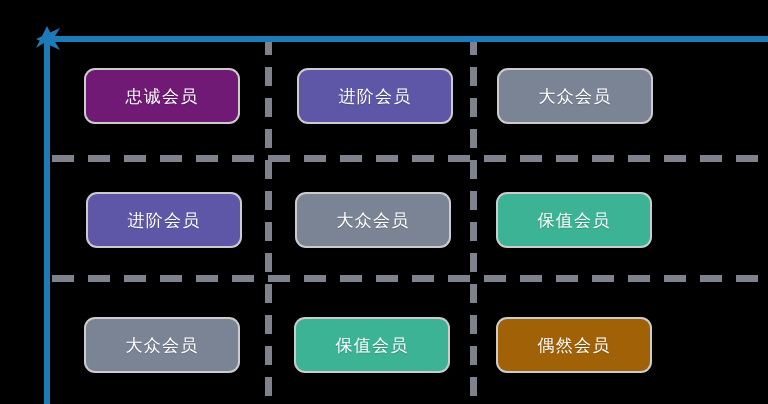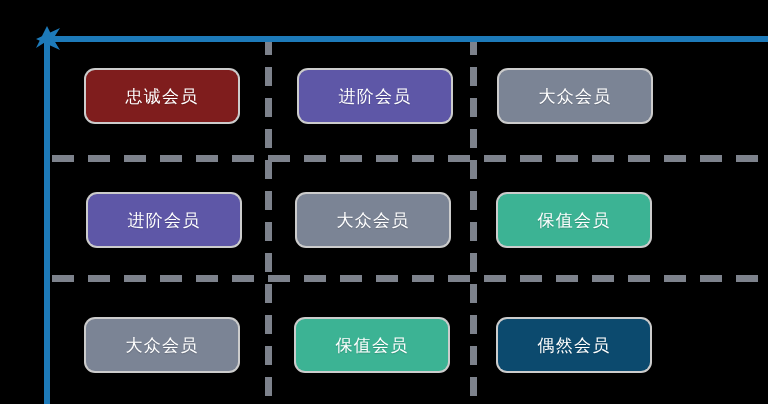--- a/index.html
+++ b/index.html
@@ -119,21 +119,21 @@
 
   <svg class="axis-vertical-arrow" viewBox="0 0 28 26">
     <path d="M14 0 L25 22 L14 15 L3 22 Z" fill="#1d7ab9"></path>
   </svg>
 
   <svg class="axis-horizontal-arrow" viewBox="0 0 28 24">
     <path d="M0 11 L24 0 L17 11 L24 22 Z" fill="#1d7ab9"></path>
   </svg>
 
   <div id="cells-layer">
-      <div class="cell-box" style="left: 86px; top: 70px; background: #7f1d1d;">
+      <div class="cell-box" style="left: 86px; top: 70px; background: #701a75;">
         <span class="cell-label">忠诚会员</span>
       </div>
       <div class="cell-box" style="left: 299px; top: 70px; background: rgb(94, 87, 167);">
         <span class="cell-label">进阶会员</span>
       </div>
       <div class="cell-box" style="left: 499px; top: 70px; background: rgb(123, 132, 149);">
         <span class="cell-label">大众会员</span>
       </div>
       <div class="cell-box" style="left: 88px; top: 194px; background: rgb(94, 87, 167);">
         <span class="cell-label">进阶会员</span>
@@ -143,18 +143,18 @@
       </div>
       <div class="cell-box" style="left: 498px; top: 194px; background: rgb(60, 179, 148);">
         <span class="cell-label">保值会员</span>
       </div>
       <div class="cell-box" style="left: 86px; top: 319px; background: rgb(123, 132, 149);">
         <span class="cell-label">大众会员</span>
       </div>
       <div class="cell-box" style="left: 296px; top: 319px; background: rgb(60, 179, 148);">
         <span class="cell-label">保值会员</span>
       </div>
-      <div class="cell-box" style="left: 498px; top: 319px; background: #0c4a6e;">
+      <div class="cell-box" style="left: 498px; top: 319px; background: #a16207;">
         <span class="cell-label">偶然会员</span>
       </div>
     </div>
 
 </div>
 
 </body></html>

